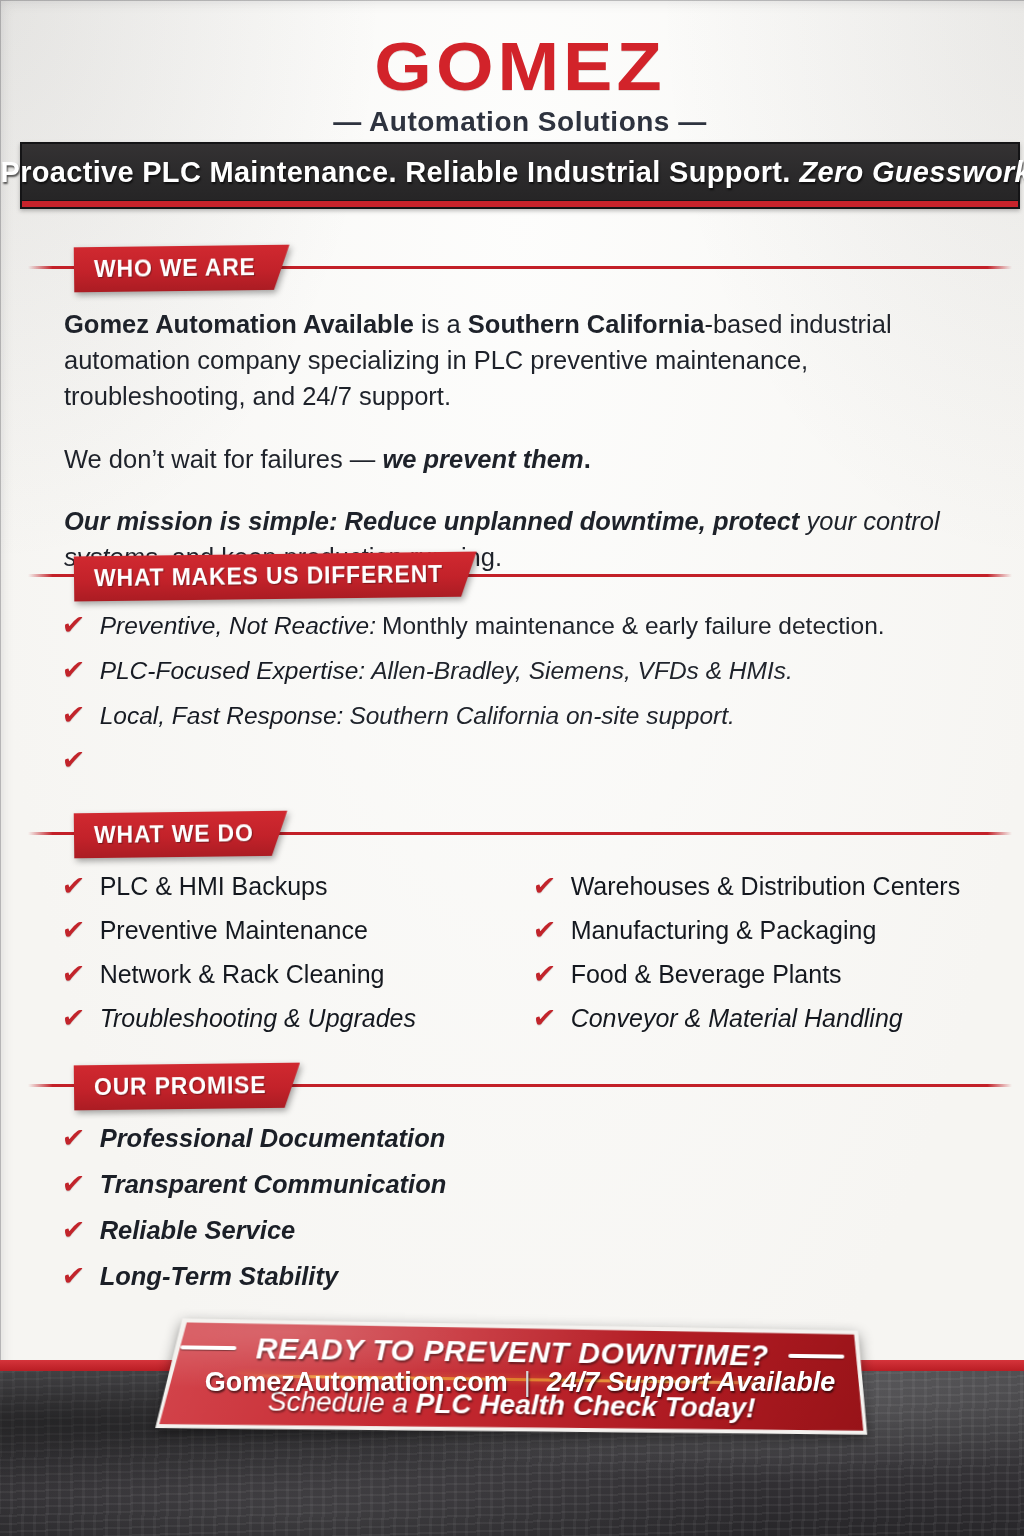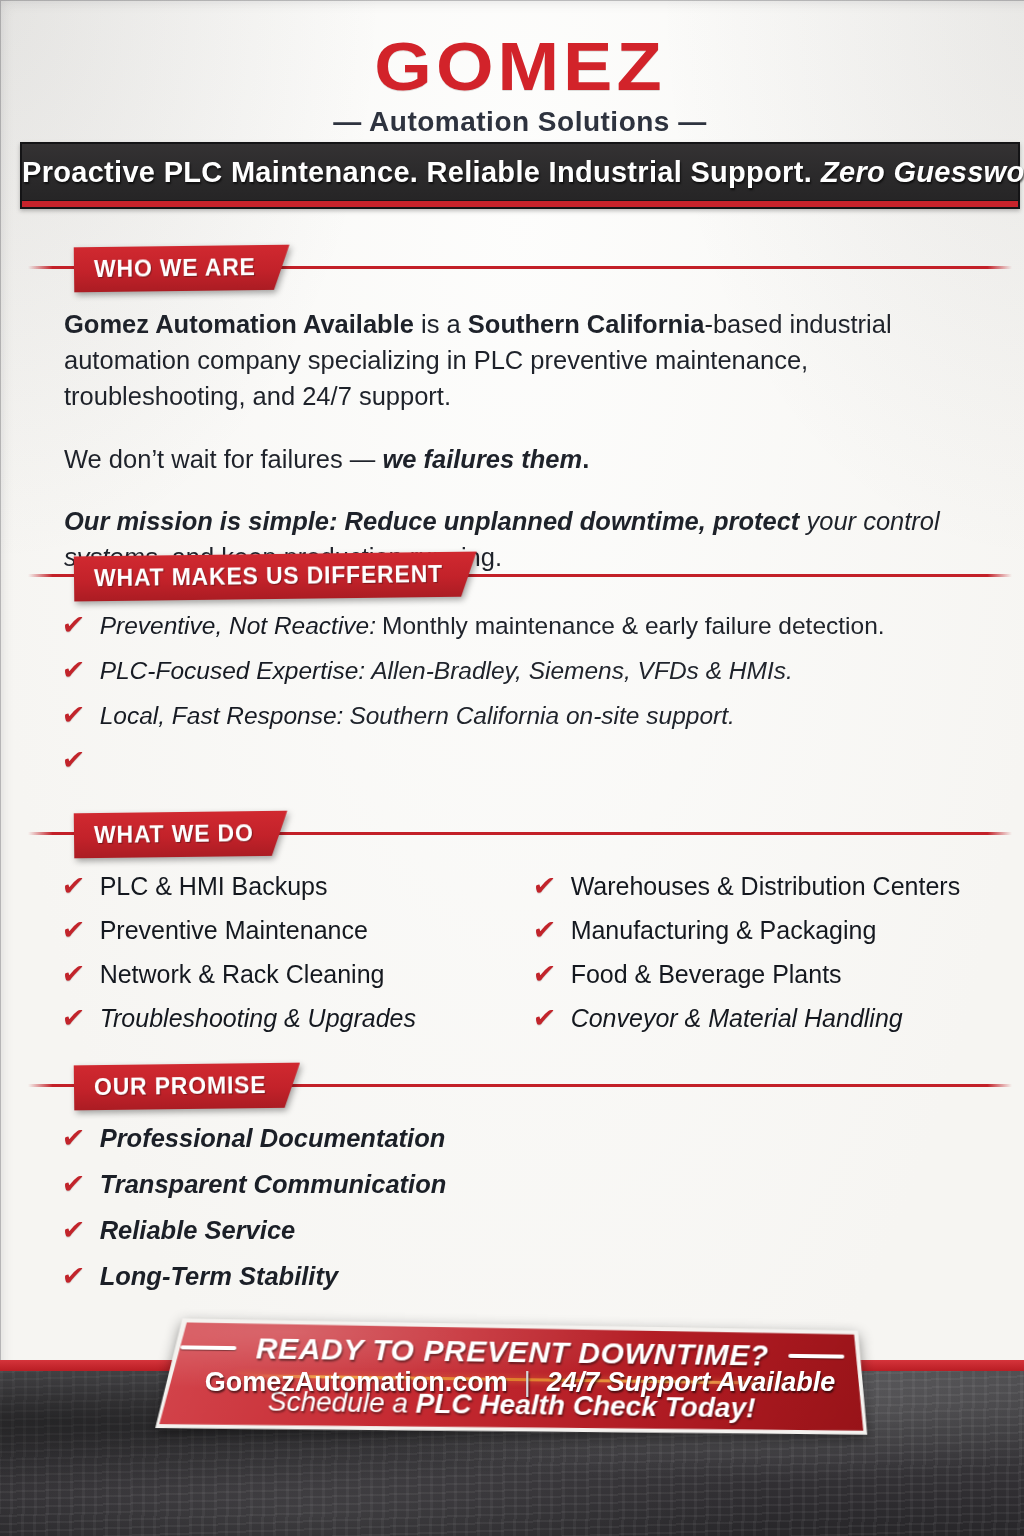--- a/index.html
+++ b/index.html
@@ -30,21 +30,21 @@
   .tagline{
     margin-top:2px;
     font-size:28px;font-weight:700;
     color:#2e333f;letter-spacing:.5px;
   }
 
   
   #hero{top:142px;left:20px;right:20px;border:2px solid #141416;box-shadow:0 2px 4px rgba(0,0,0,.25);}
   .hero-main{
     background:linear-gradient(180deg,#343233 0%,#2b2a2b 55%,#262526 100%);
-    height:56px;display:flex;align-items:center;justify-content:space-between;
+    height:56px;display:flex;align-items:center;justify-content:center;
     color:#fff;font-size:29px;font-weight:700;letter-spacing:.3px;
     text-shadow:1px 2px 2px rgba(0,0,0,.65);
     white-space:nowrap;
   }
   .hero-main .it{font-style:italic;margin-left:9px;}
   .hero-redline{height:6px;background:#c7232b;border-top:1px solid #161618;}
 
   
   .section-head{position:absolute;left:28px;right:28px;height:44px;}
   .section-rule{
@@ -159,21 +159,21 @@
     <div class="hero-redline"></div>
   </div>
 
   <div class="section-head" style="top:246px;">
     <div class="section-rule"></div>
     <span class="badge-wrap"><span class="badge">WHO WE ARE</span></span>
   </div>
 
   <div class="abs" id="who-copy">
     <p><span class="b">Gomez Automation Available</span><span> is a </span><span class="b">Southern California</span><span>-based industrial automation company specializing in PLC preventive maintenance, troubleshooting, and 24/7 support.</span></p>
-    <p><span>We don’t wait for failures — </span><span class="bi">we failures them</span><span class="b">.</span></p>
+    <p><span>We don’t wait for failures — </span><span class="bi">we prevent them</span><span class="b">.</span></p>
     <p><span class="bi">Our mission is simple: </span><span class="bi">Reduce unplanned downtime, protect </span><span class="i">your control systems,</span><span> and keep production running.</span></p>
   </div>
 
   <div class="section-head" style="top:554px;">
     <div class="section-rule"></div>
     <span class="badge-wrap"><span class="badge">WHAT MAKES US DIFFERENT</span></span>
   </div>
 
   <div class="abs" id="diff-list">
     <div class="row">

